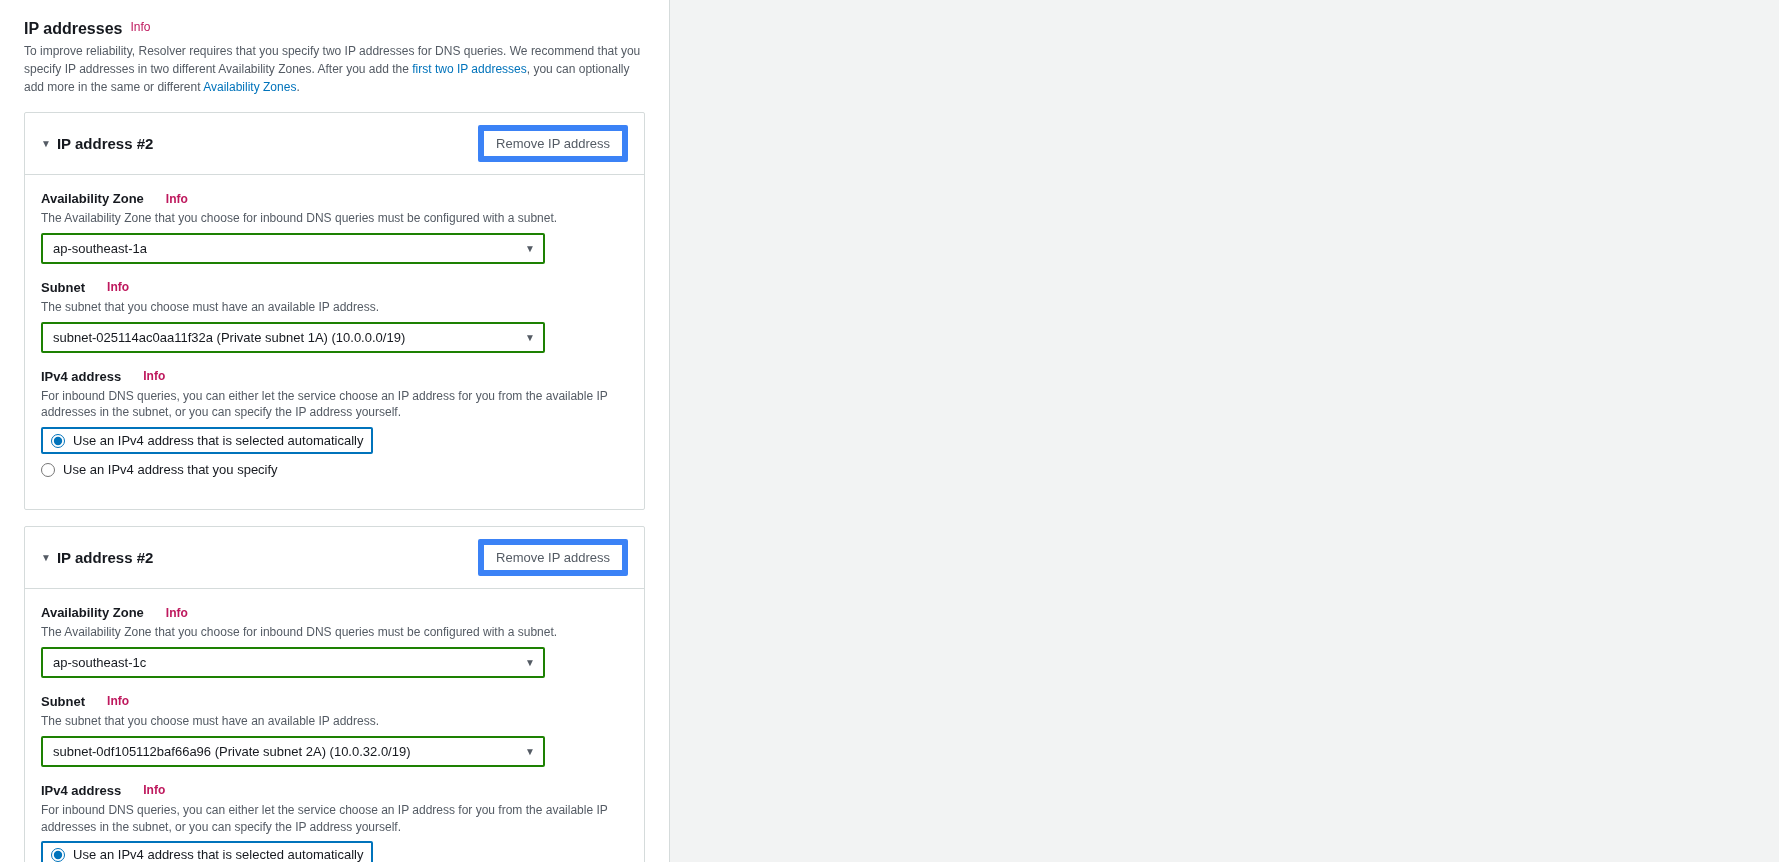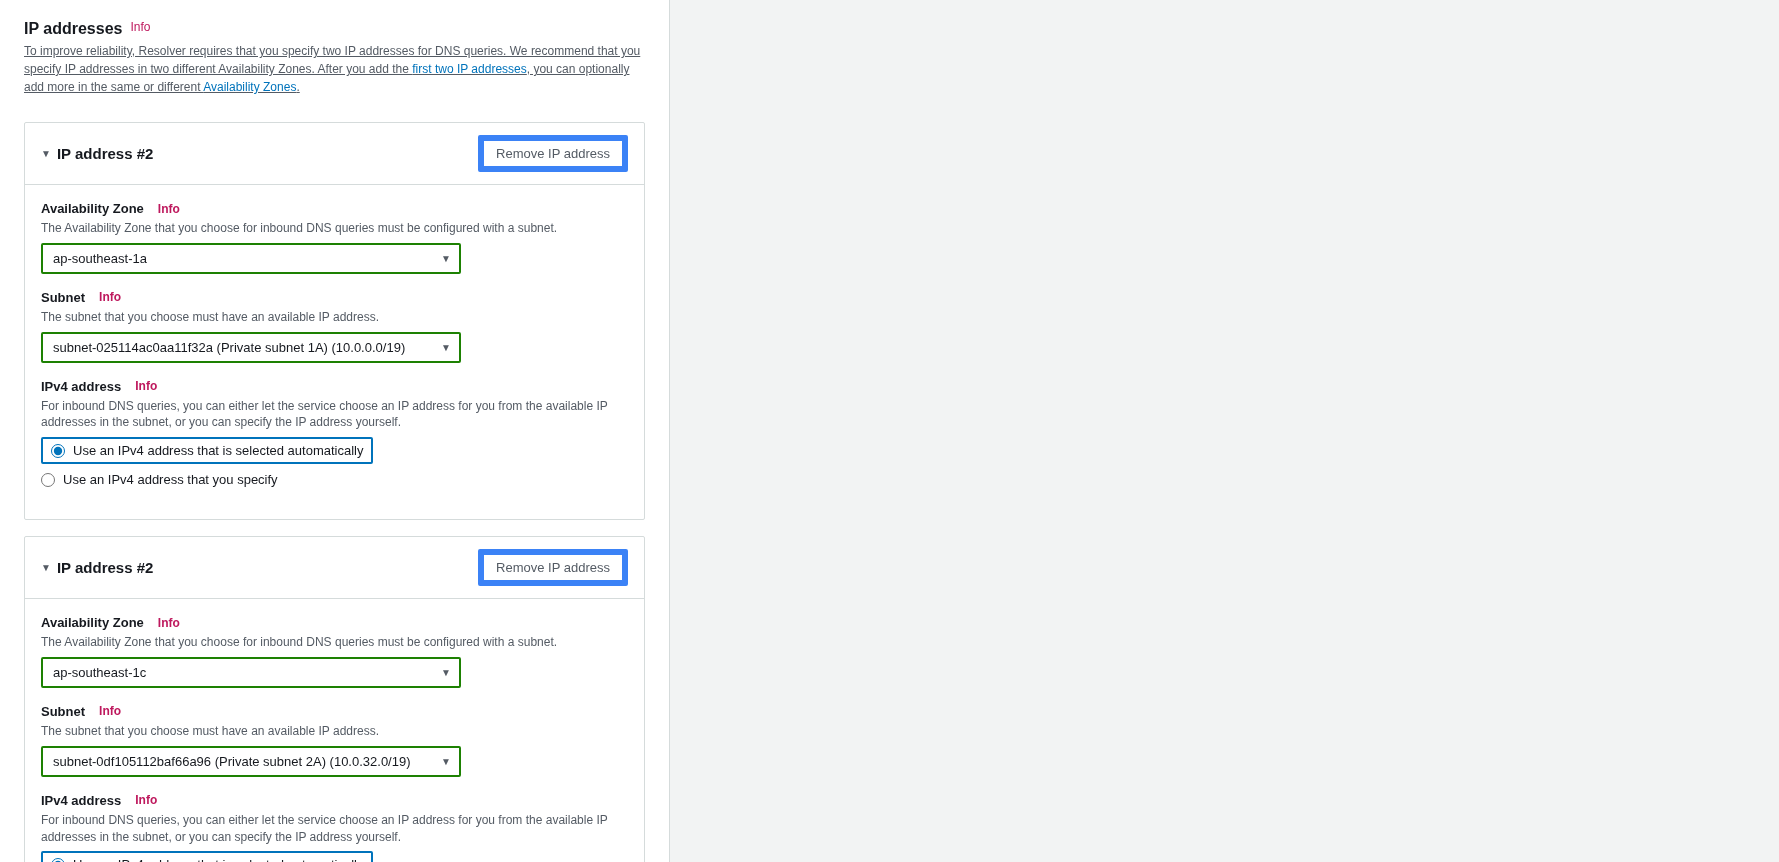--- a/index.html
+++ b/index.html
@@ -38,22 +38,21 @@
       text-decoration: none;
     }
     .section-header {
       display: flex;
       margin-bottom: 4px;
     }
     .section-desc {
       font-size: 12px;
       color: #545b64;
       line-height: 1.5;
-      margin-bottom: 26px;
-      text-decoration: underline;
+      margin-bottom: 16px;
     }
     .section-desc a {
       color: #0073bb;
       text-decoration: none;
     }
     .ip-address-card {
       border: 1px solid #d5dbdb;
       border-radius: 2px;
       margin-bottom: 16px;
       background: #fff;
@@ -88,36 +87,36 @@
     }
     .card-body {
       padding: 16px;
     }
     .field-group {
       margin-bottom: 16px;
     }
     .field-label {
       display: flex;
       align-items: center;
-      gap: 6px;
+      gap: 14px;
       font-size: 13px;
       font-weight: 700;
       color: #16191f;
       margin-bottom: 4px;
     }
     .field-desc {
       font-size: 12px;
       color: #545b64;
       margin-bottom: 6px;
       line-height: 1.4;
     }
     .select-wrapper {
       position: relative;
       display: inline-block;
-      width: 420px;
+      width: 504px;
     }
     .select-control {
       width: 100%;
       padding: 6px 32px 6px 10px;
       border: 2px solid #1d8102;
       border-radius: 2px;
       font-size: 13px;
       color: #16191f;
       background: #fff;
       appearance: none;

